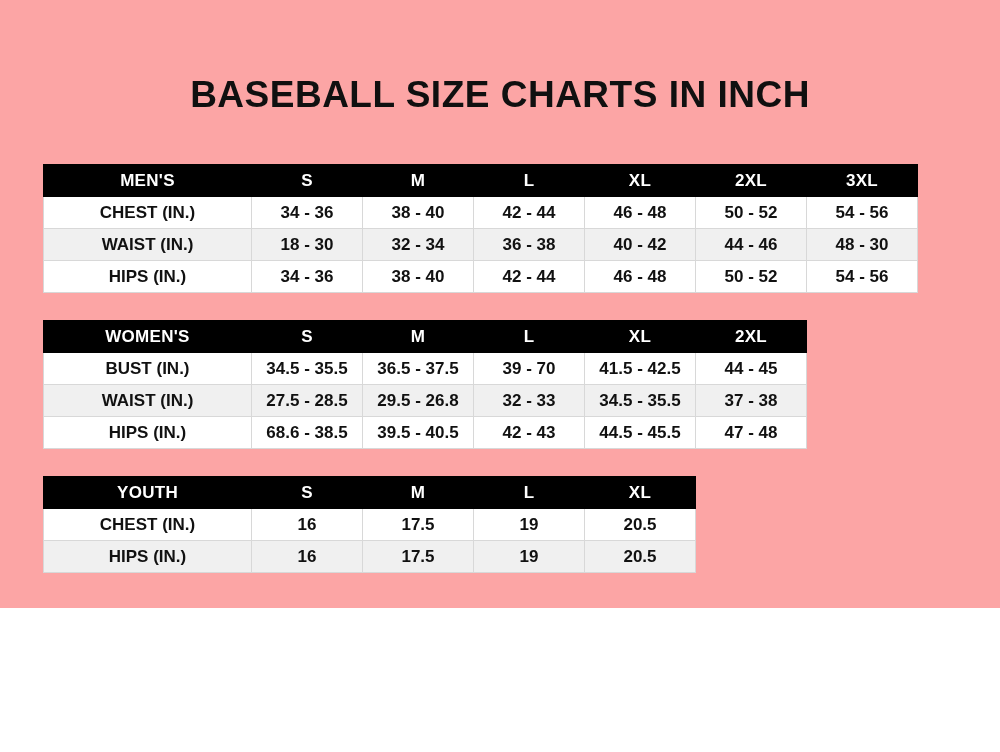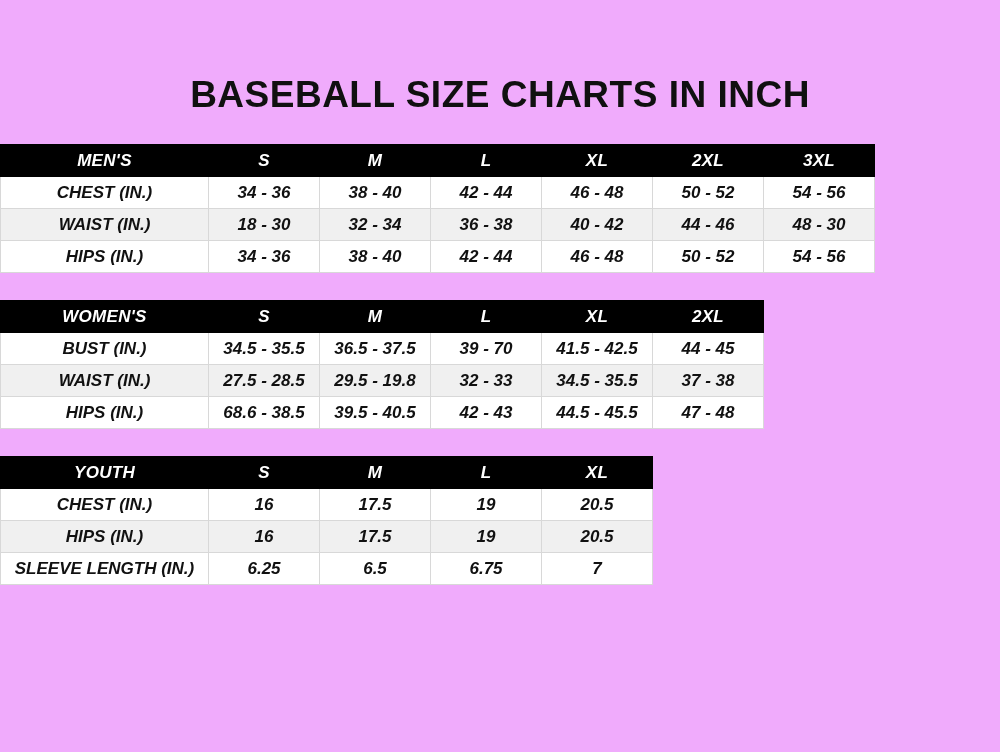--- a/index.html
+++ b/index.html
@@ -10,35 +10,35 @@
     width: 1000px;
     height: 752px;
     background: #ffffff;
     font-family: "Liberation Sans", sans-serif;
     color: #111111;
     overflow: hidden;
   }
   .page {
     position: relative;
     width: 1000px;
-    height: 752px;
-    background: #f0abfc;
+    height: 608px;
+    background: #fca5a5;
   }
   .title {
     text-align: center;
     font-size: 37px;
     font-weight: bold;
     letter-spacing: 0.5px;
     color: #101010;
     margin: 0;
     padding-top: 74px;
   }
   .tables {
-    margin-top: 28px;
-    font-style: italic;
+    margin-top: 48px;
+    padding-left: 43px;
   }
   table {
     border-collapse: collapse;
     table-layout: fixed;
     font-size: 17px;
     font-weight: bold;
     color: #111111;
   }
   table + table {
     margin-top: 27px;
@@ -168,21 +168,21 @@
           <td class="rowlabel">BUST (IN.)</td>
           <td>34.5 - 35.5</td>
           <td>36.5 - 37.5</td>
           <td>39 - 70</td>
           <td>41.5 - 42.5</td>
           <td>44 - 45</td>
         </tr>
         <tr>
           <td class="rowlabel">WAIST (IN.)</td>
           <td>27.5 - 28.5</td>
-          <td>29.5 - 19.8</td>
+          <td>29.5 - 26.8</td>
           <td>32 - 33</td>
           <td>34.5 - 35.5</td>
           <td>37 - 38</td>
         </tr>
         <tr>
           <td class="rowlabel">HIPS (IN.)</td>
           <td>68.6 - 38.5</td>
           <td>39.5 - 40.5</td>
           <td>42 - 43</td>
           <td>44.5 - 45.5</td>
@@ -216,24 +216,17 @@
           <td>19</td>
           <td>20.5</td>
         </tr>
         <tr>
           <td class="rowlabel">HIPS (IN.)</td>
           <td>16</td>
           <td>17.5</td>
           <td>19</td>
           <td>20.5</td>
         </tr>
-        <tr>
-          <td class="rowlabel">SLEEVE LENGTH (IN.)</td>
-          <td>6.25</td>
-          <td>6.5</td>
-          <td>6.75</td>
-          <td>7</td>
-        </tr>
       </tbody>
     </table>
 
   </div>
 </div>
 
 </body></html>

